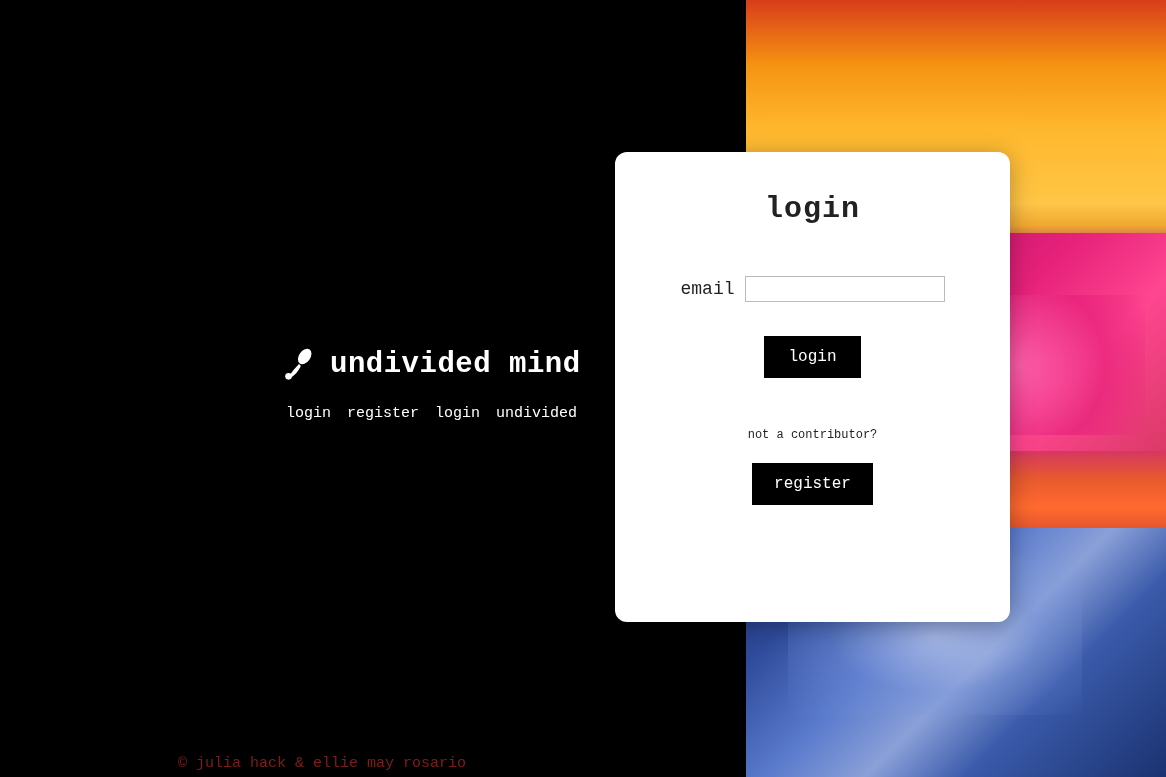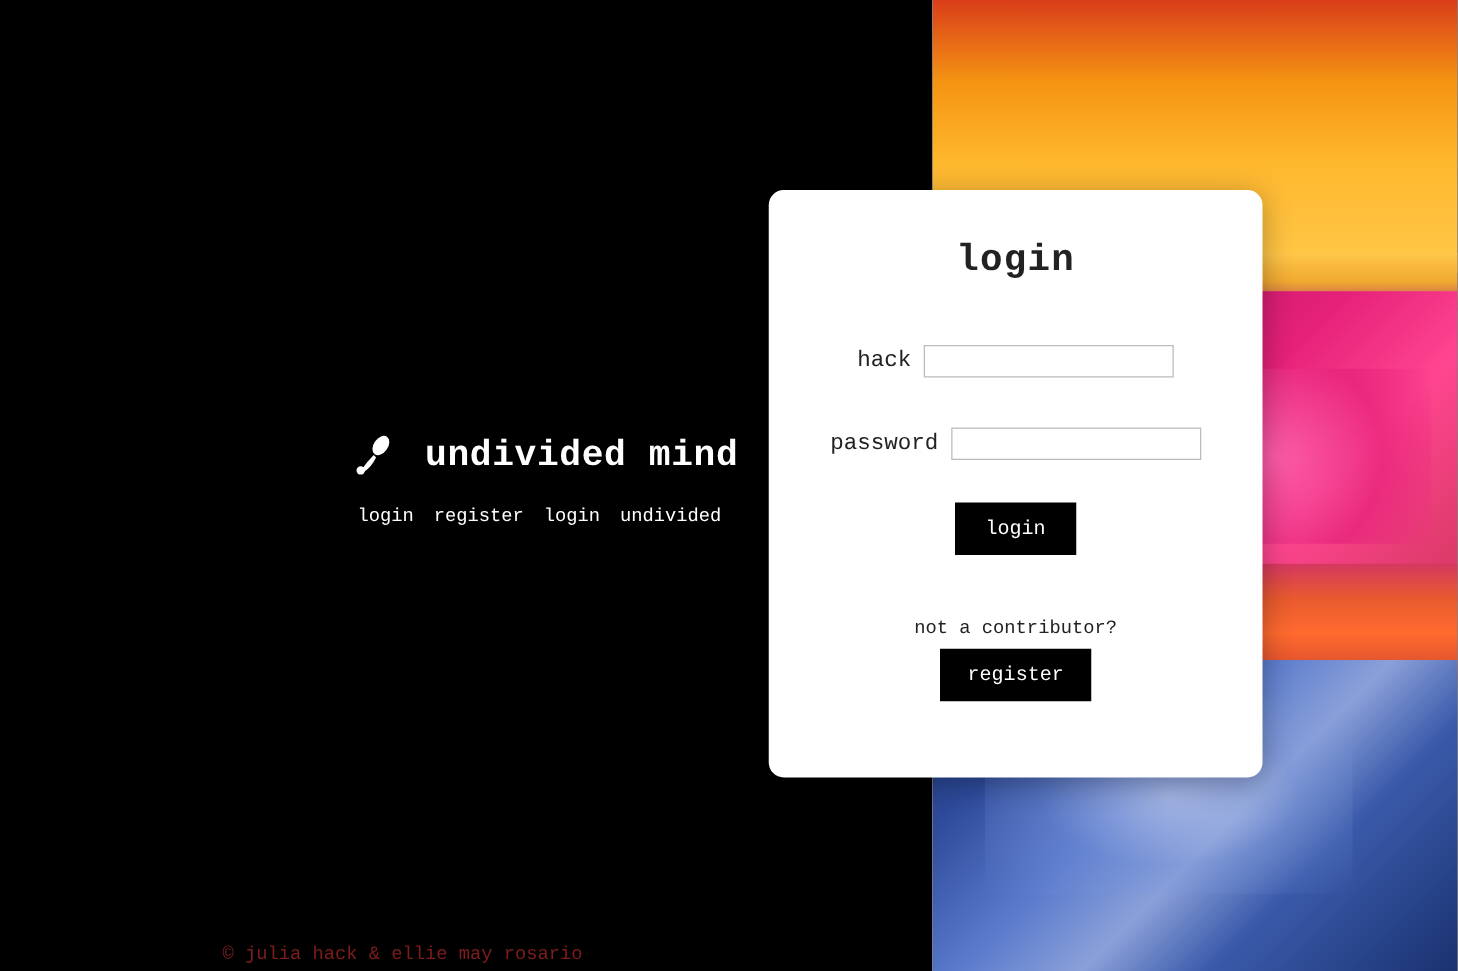--- a/index.html
+++ b/index.html
@@ -91,21 +91,21 @@
     .brand-area {
       position: absolute;
       top: 345px;
       left: 280px;
       color: #fff;
     }
     
     .brand-row {
       display: flex;
       align-items: center;
-      gap: 22px;
+      gap: 12px;
     }
     
     .brush-icon {
       width: 38px;
       height: 38px;
       display: block;
     }
     
     .brand-title {
       font-size: 29px;
@@ -190,23 +190,23 @@
       font-size: 16px;
       cursor: pointer;
     }
     
     .btn-login {
       margin-top: -6px;
       margin-bottom: 50px;
     }
     
     .not-contributor {
-      font-size: 15px;
+      font-size: 12px;
       color: #222;
-      margin-bottom: 8px;
+      margin-bottom: 21px;
     }
     
     .btn-register {
       padding: 12px 22px;
     }
   </style>
 </head>
 <body>
 
 <div class="background">
@@ -238,27 +238,23 @@
     <span class="nav-link">undivided</span>
   </div>
 </div>
 
 <div class="footer">© julia hack &amp; ellie may rosario</div>
 
 <div class="login-card">
   <div class="login-title">login</div>
 
   <div class="form-row">
-    <label class="form-label">hack</label>
+    <label class="form-label">email</label>
     <input type="text" class="form-input" style="">
   </div>
 
-  <div class="form-row">
-    <label class="form-label">password</label>
-    <input type="password" class="form-input" style="">
-  </div>
 
   <button class="btn btn-login">login</button>
 
   <div class="not-contributor">not a contributor?</div>
 
   <button class="btn btn-register">register</button>
 </div>
 
 </body></html>

